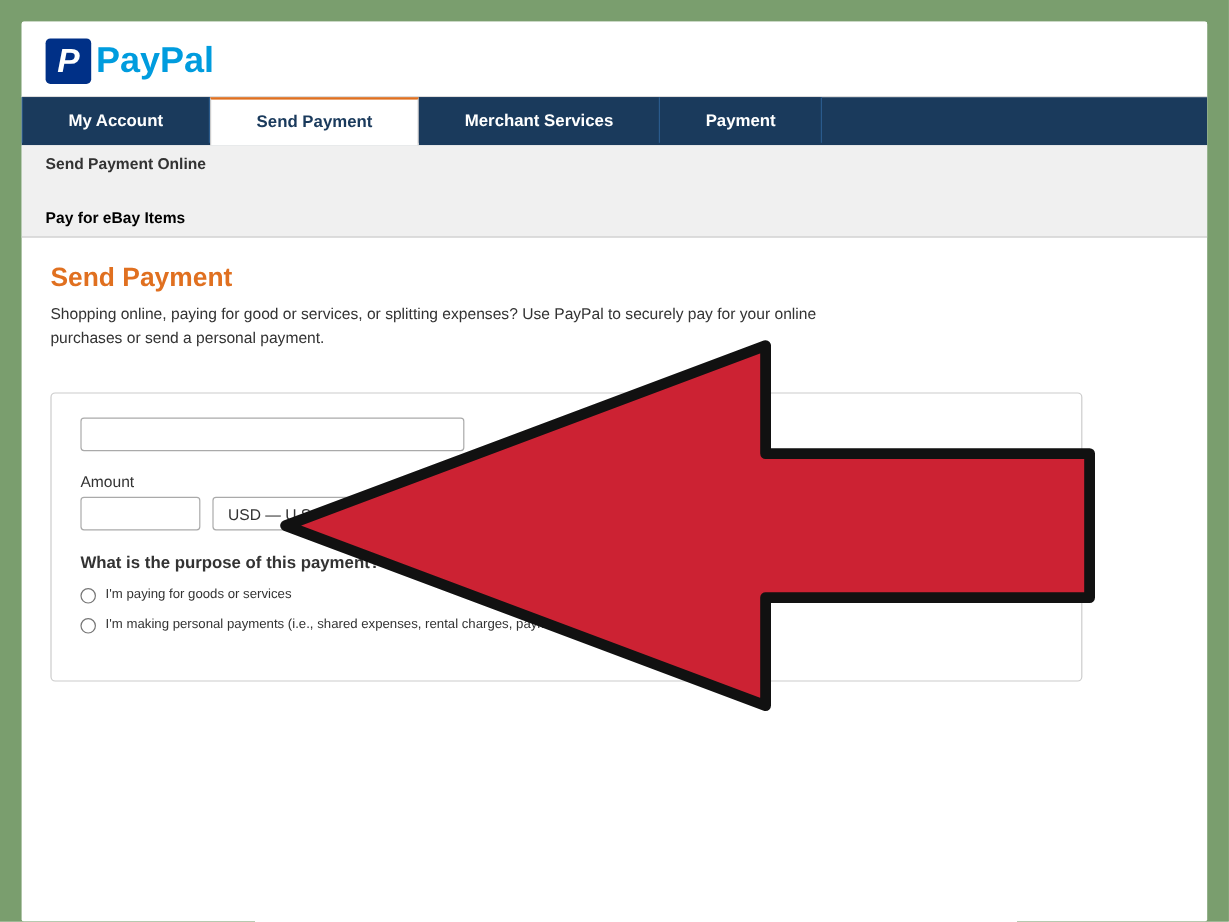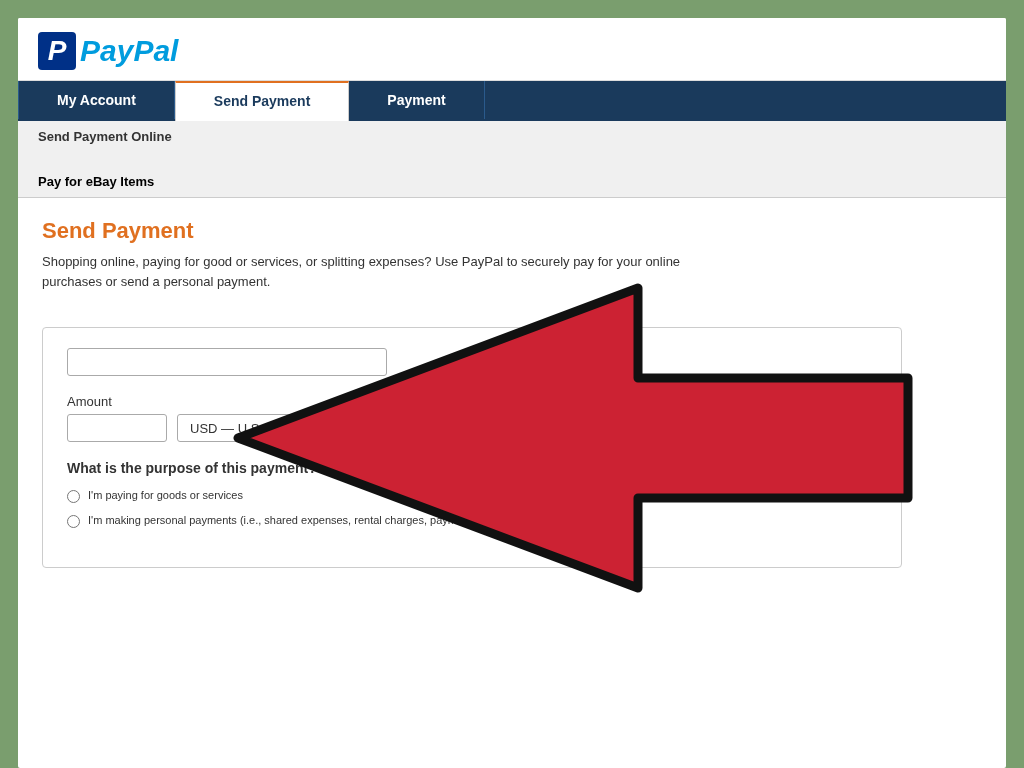--- a/index.html
+++ b/index.html
@@ -43,21 +43,20 @@
       width: 38px;
       height: 38px;
       display: flex;
       align-items: center;
       justify-content: center;
       border-radius: 4px;
     }
     .paypal-logo .logo-text {
       font-size: 30px;
       font-weight: bold;
-      font-style: italic;
       color: #003087;
     }
     .paypal-logo .logo-text span {
       color: #009cde;
     }
 
     
     .main-nav {
       background: #1a3a5c;
       display: flex;
@@ -229,20 +228,21 @@
         <div class="logo-p">P</div>
         <div class="logo-text">
           <span>Pay</span><span style="color:#009cde;">Pal</span>
         </div>
       </div>
     </div>
 
     <div class="main-nav">
       <div class="nav-tab">My Account</div>
       <div class="nav-tab active">Send Payment</div>
+      <div class="nav-tab">Merchant Services</div>
       <div class="nav-tab">Payment</div>
     </div>
 
     <div class="sub-nav">
       <a class="sub-nav-item active">Send Payment Online</a>
       <a class="sub-nav-item">Pay for eBay Items</a>
     </div>
 
     <div class="content">
       <h1 class="page-title">Send Payment</h1>

